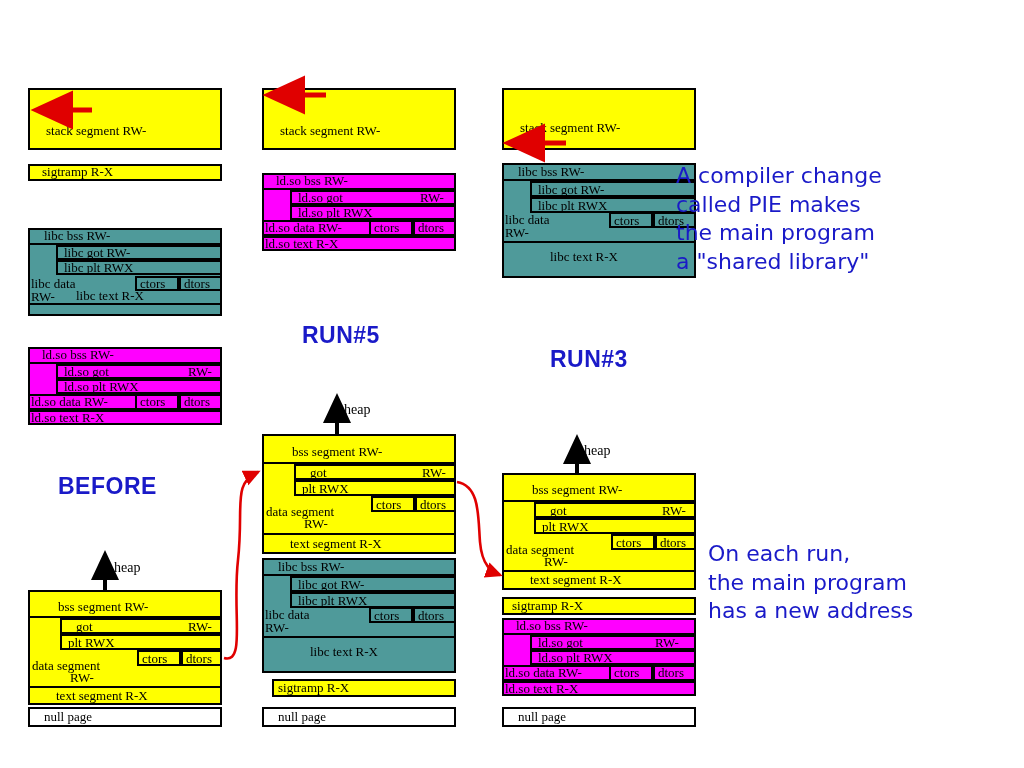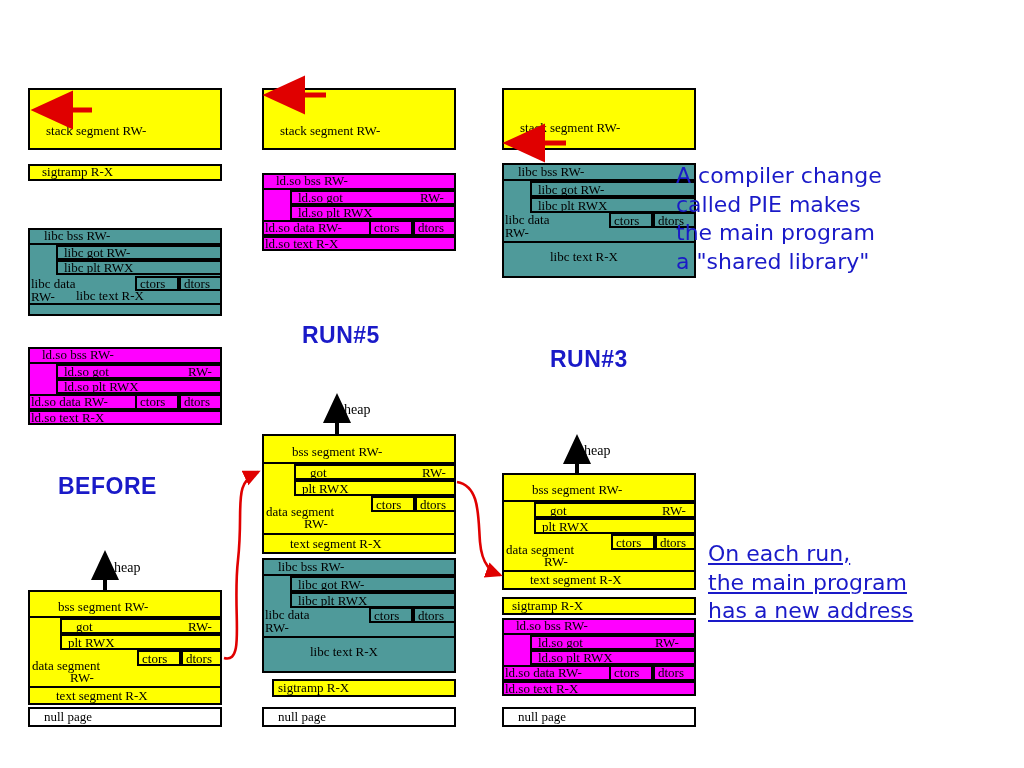--- a/index.html
+++ b/index.html
@@ -234,21 +234,21 @@
   <div class="row magenta" style="left:502px;top:681px;width:194px;height:15px;"></div>
   <div class="lbl" style="left:505px;top:682px;">ld.so text  R-X</div>
 
   <div class="blk white" style="left:502px;top:707px;width:194px;height:20px;"></div>
   <div class="lbl" style="left:518px;top:710px;">null page</div>
 
   <div class="note" style="left:676px;top:162px;width:300px;">A compiler change
 called PIE makes
 the main program
 a "shared library"</div>
-  <div class="note" style="left:708px;top:540px;width:310px;text-decoration:underline;">On each run,
+  <div class="note" style="left:708px;top:540px;width:310px;">On each run,
 the main program
 has a new address</div>
 
   <svg class="ov" viewBox="0 0 1024 768">
     <defs>
       <marker id="redhead" markerWidth="9" markerHeight="9" refX="7" refY="4.5" orient="auto" markerUnits="strokeWidth">
         <path d="M0,0.6 L8.5,4.5 L0,8.4 z" fill="#e00000"></path>
       </marker>
       <marker id="redheadthin" markerWidth="7" markerHeight="7" refX="5.5" refY="3.5" orient="auto" markerUnits="strokeWidth">
         <path d="M0,0.4 L6.6,3.5 L0,6.6 z" fill="#e00000"></path>

